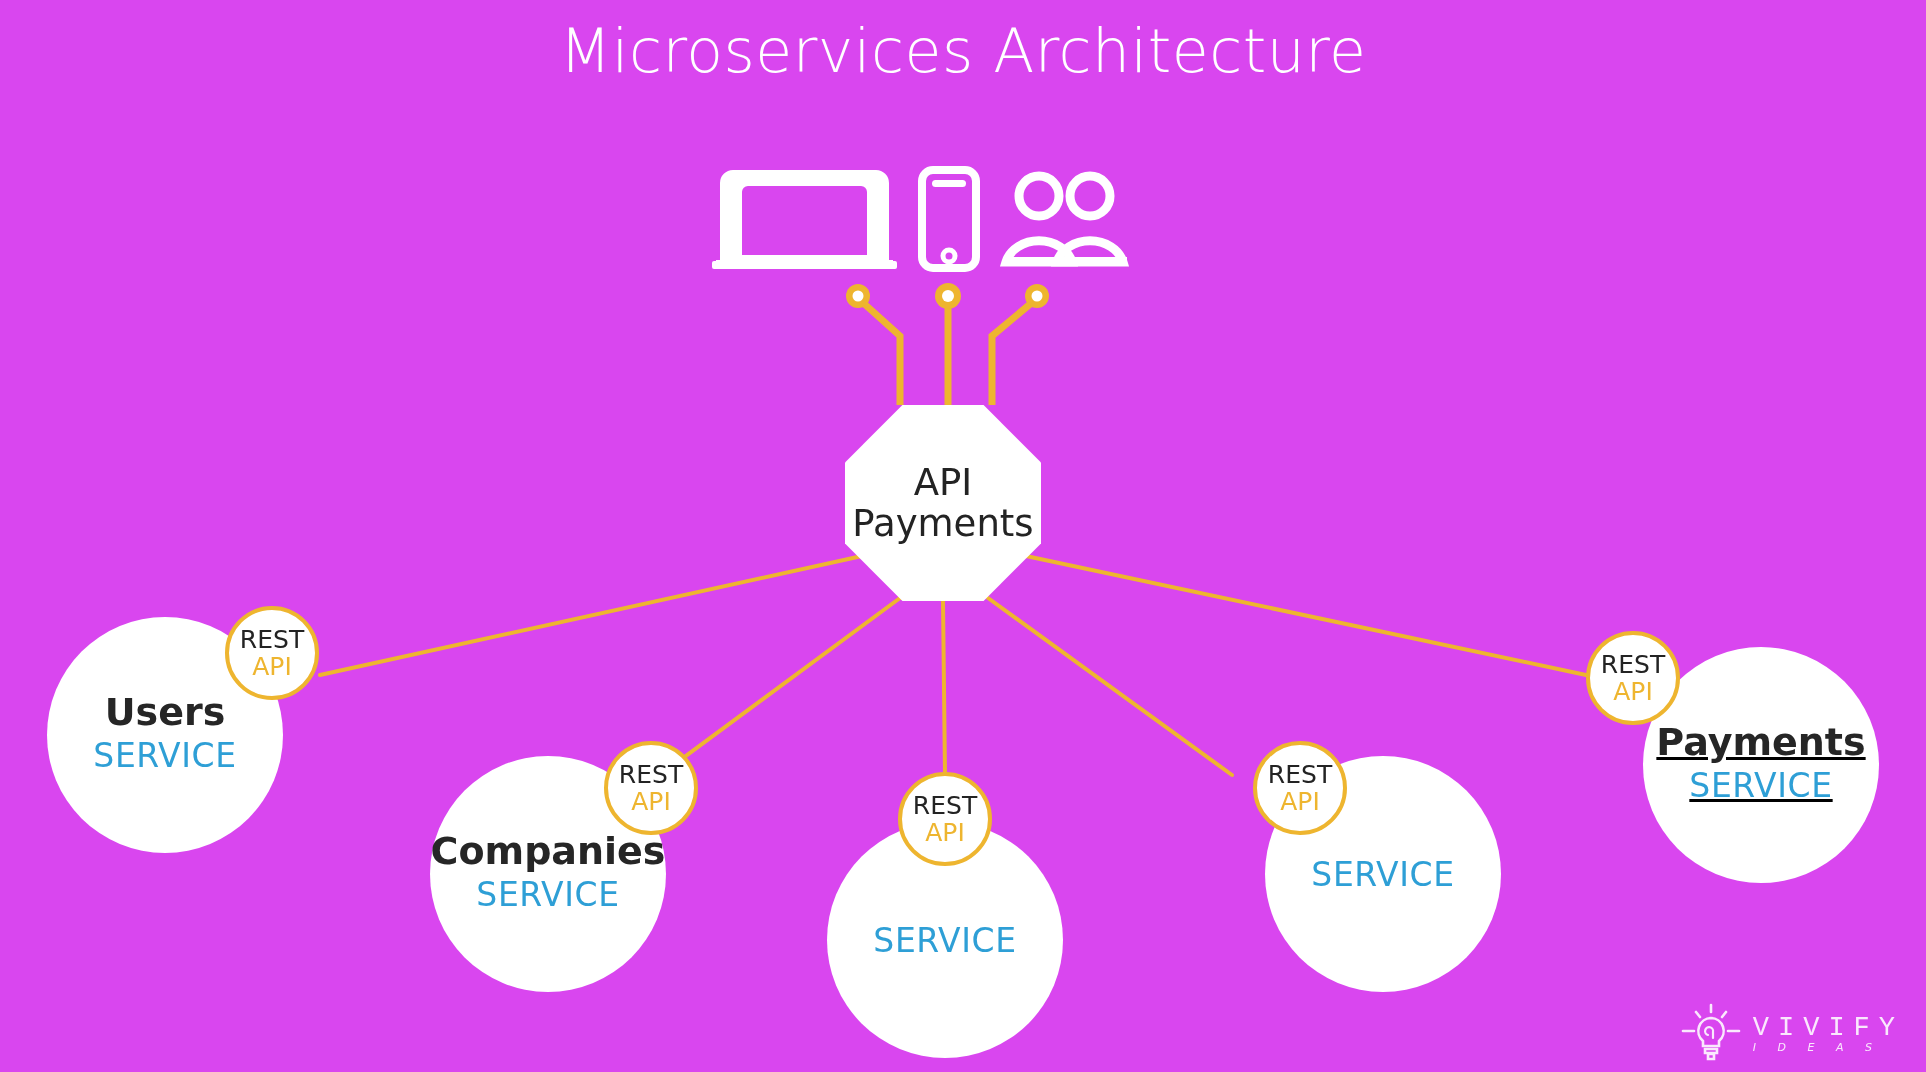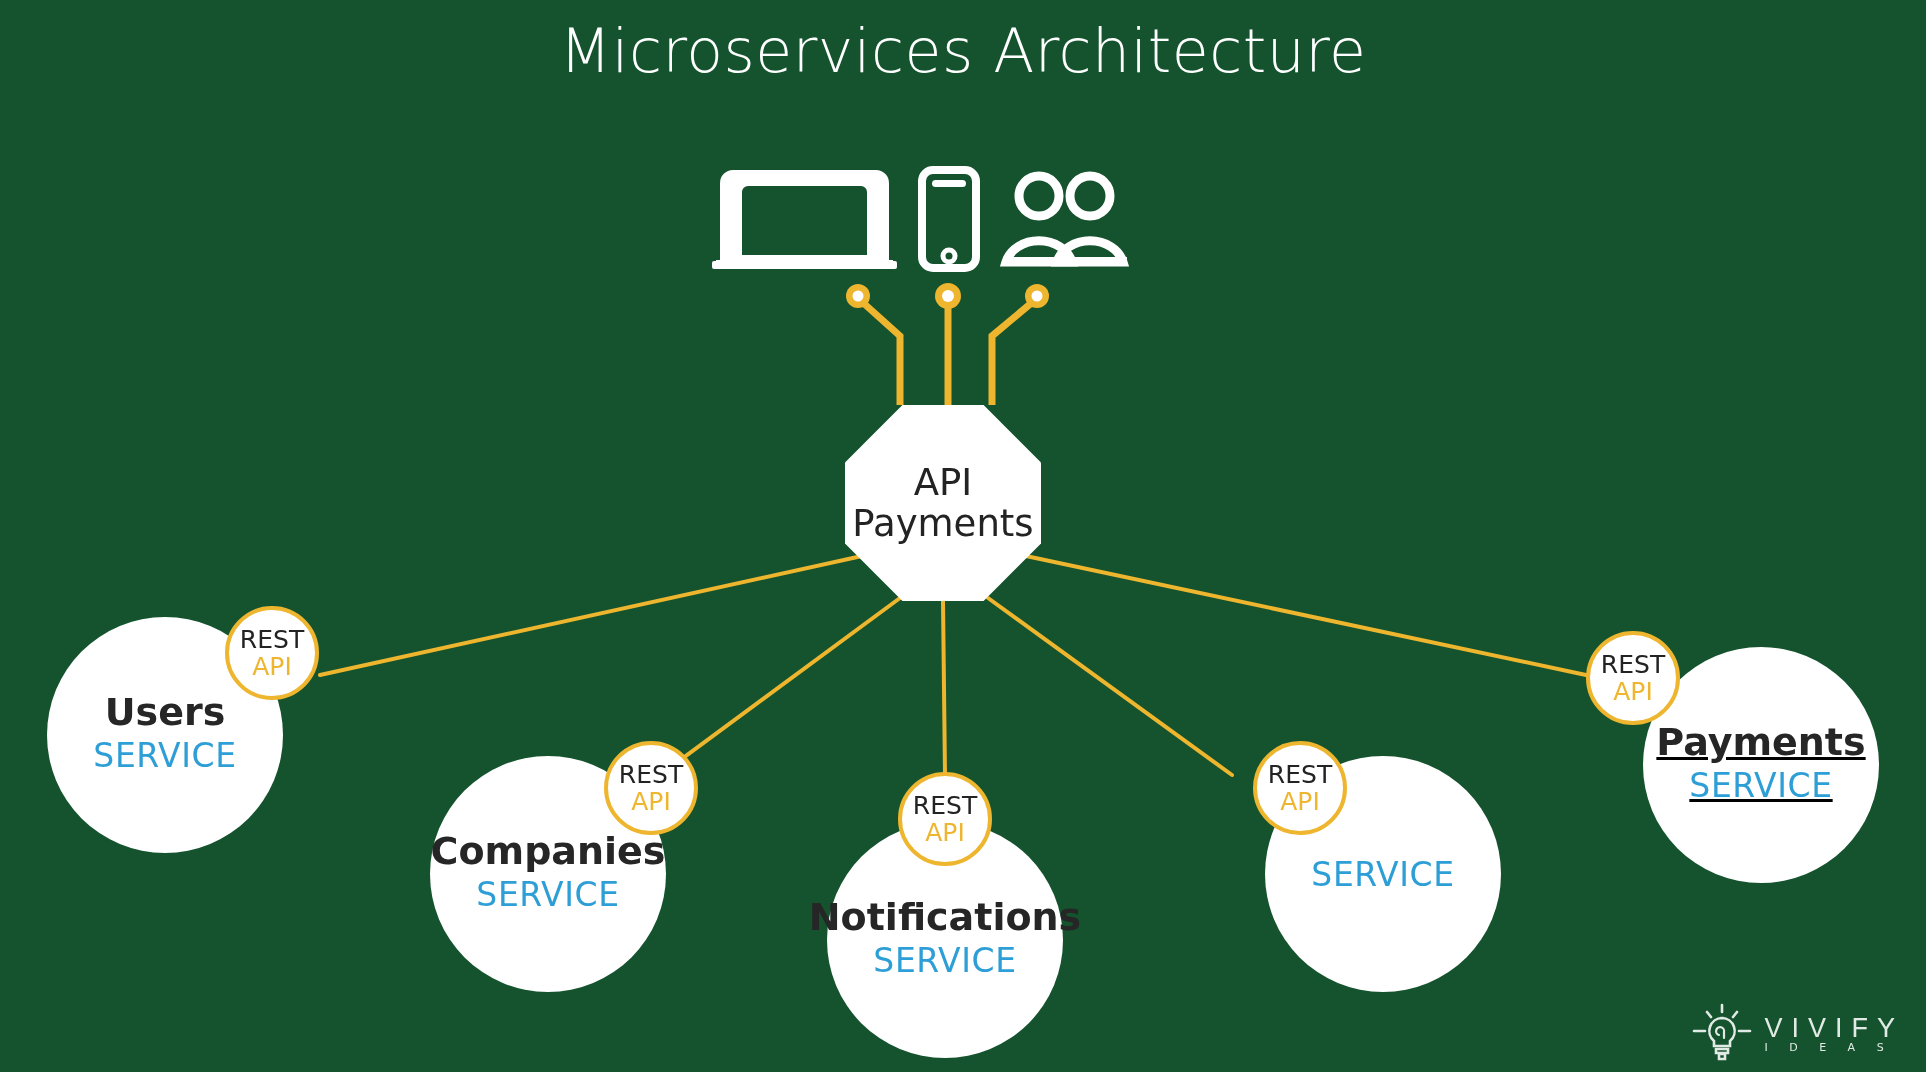--- a/index.html
+++ b/index.html
@@ -4,21 +4,21 @@
 <style>
   html, body {
     margin: 0;
     padding: 0;
     background: #1b90c9;
   }
   #stage {
     position: relative;
     width: 1926px;
     height: 1072px;
-    background: #14532d;
+    background: #d946ef;
     overflow: hidden;
     font-family: "Liberation Sans", sans-serif;
   }
 
   
   #title {
     position: absolute;
     left: 0;
     top: 16px;
     width: 1926px;
@@ -136,30 +136,31 @@
   #logo-text {
     margin-left: 6px;
     display: flex;
     flex-direction: column;
     justify-content: center;
   }
   #logo-primary {
     color: #ffffff;
     font-size: 27px;
     letter-spacing: 9px;
-    font-family: Liberation Sans, sans-serif;
+    font-family: Liberation Mono, monospace;
     line-height: 1;
   }
   #logo-secondary {
     color: #ffffff;
     font-size: 11px;
     letter-spacing: 9px;
     font-family: "DejaVu Sans", sans-serif;
     line-height: 1;
     margin-top: 0;
+    font-style: italic;
   }
 </style>
 </head>
 <body>
 
 <div id="stage">
 
   <div id="title">Microservices Architecture</div>
 
   <svg class="layer" id="edges-layer" viewBox="0 0 1926 1072">
@@ -229,21 +230,20 @@
   <div class="service-node" style="left:430px; top:756px; width:236px; height:236px;text-align:right;">
     <div class="service-name">Companies</div>
     <div class="service-kind">SERVICE</div>
   </div>
   <div class="api-badge" style="left:604px; top:741px;">
     <div class="badge-top">REST</div>
     <div class="badge-bottom">API</div>
   </div>
 
   <div class="service-node" style="left:827px; top:822px; width:236px; height:236px;">
-    <div class="service-name">Notifications</div>
     <div class="service-kind">SERVICE</div>
   </div>
   <div class="api-badge" style="left:898px; top:772px;">
     <div class="badge-top">REST</div>
     <div class="badge-bottom">API</div>
   </div>
 
   <div class="service-node" style="left:1265px; top:756px; width:236px; height:236px;">
     <div class="service-kind">SERVICE</div>
   </div>

